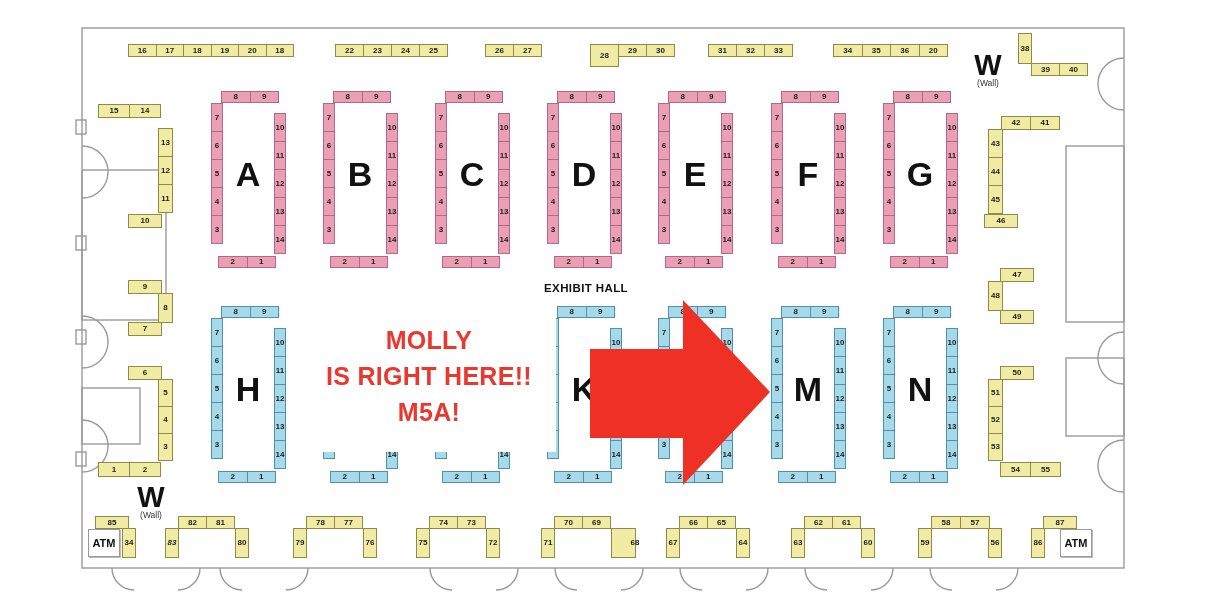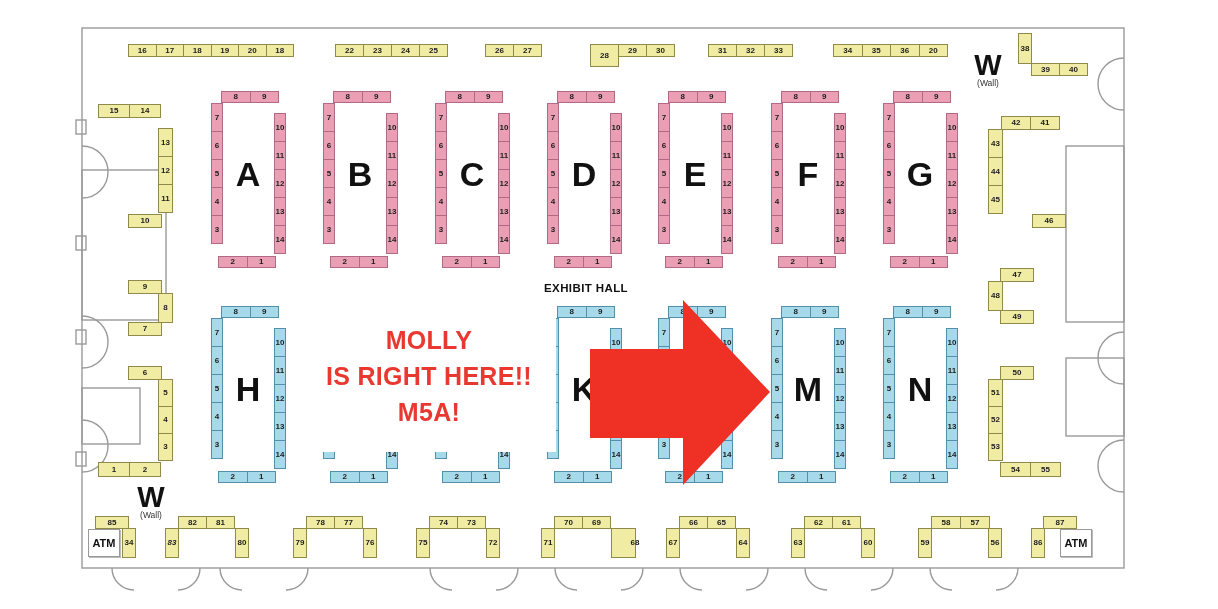--- a/index.html
+++ b/index.html
@@ -157,21 +157,21 @@
     </div>
     <div class="strip c-yellow" style="left: 1001px; top: 116px;">
       <div class="cell" style="width: 30px; height: 14px;">42</div>
       <div class="cell" style="width: 30px; height: 14px;">41</div>
     </div>
     <div class="strip v c-yellow" style="left: 988px; top: 129px;">
       <div class="cell" style="width: 15px; height: 29px;">43</div>
       <div class="cell" style="width: 15px; height: 29px;">44</div>
       <div class="cell" style="width: 15px; height: 29px;">45</div>
     </div>
-    <div class="strip c-yellow" style="left: 1032px; top: 214px;">
+    <div class="strip c-yellow" style="left: 984px; top: 214px;">
       <div class="cell" style="width: 34px; height: 14px;">46</div>
     </div>
     <div class="strip c-yellow" style="left: 1000px; top: 268px; font-family: Liberation Mono, monospace;">
       <div class="cell" style="width: 34px; height: 14px;">47</div>
     </div>
     <div class="strip v c-yellow" style="left: 988px; top: 281px;">
       <div class="cell" style="width: 15px; height: 30px;">48</div>
     </div>
     <div class="strip c-yellow" style="left: 1000px; top: 310px;">
       <div class="cell" style="width: 34px; height: 14px;">49</div>

